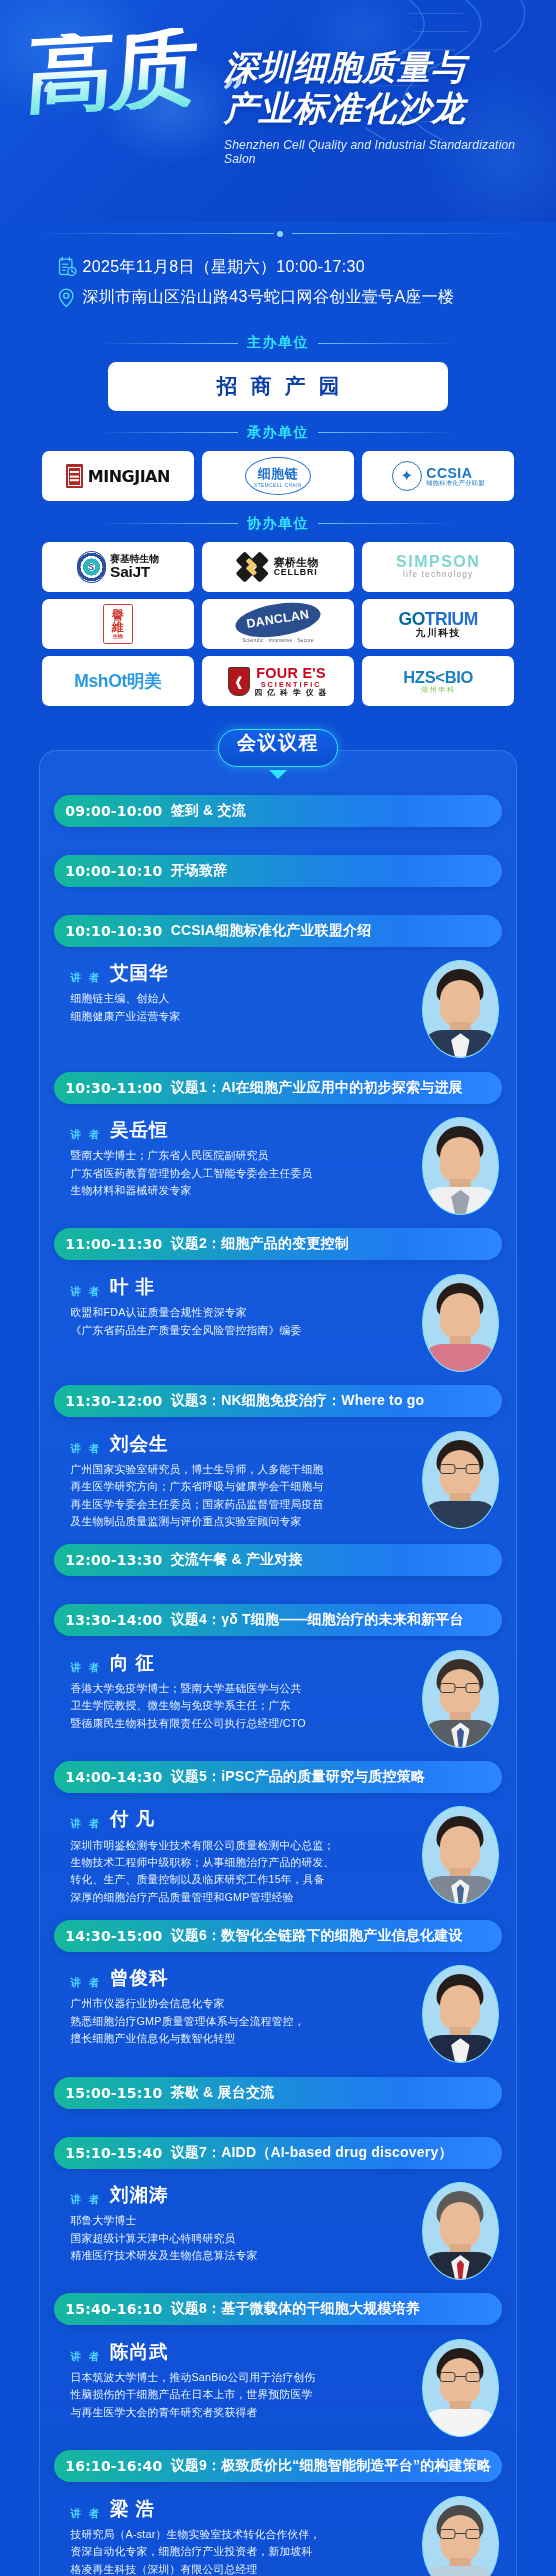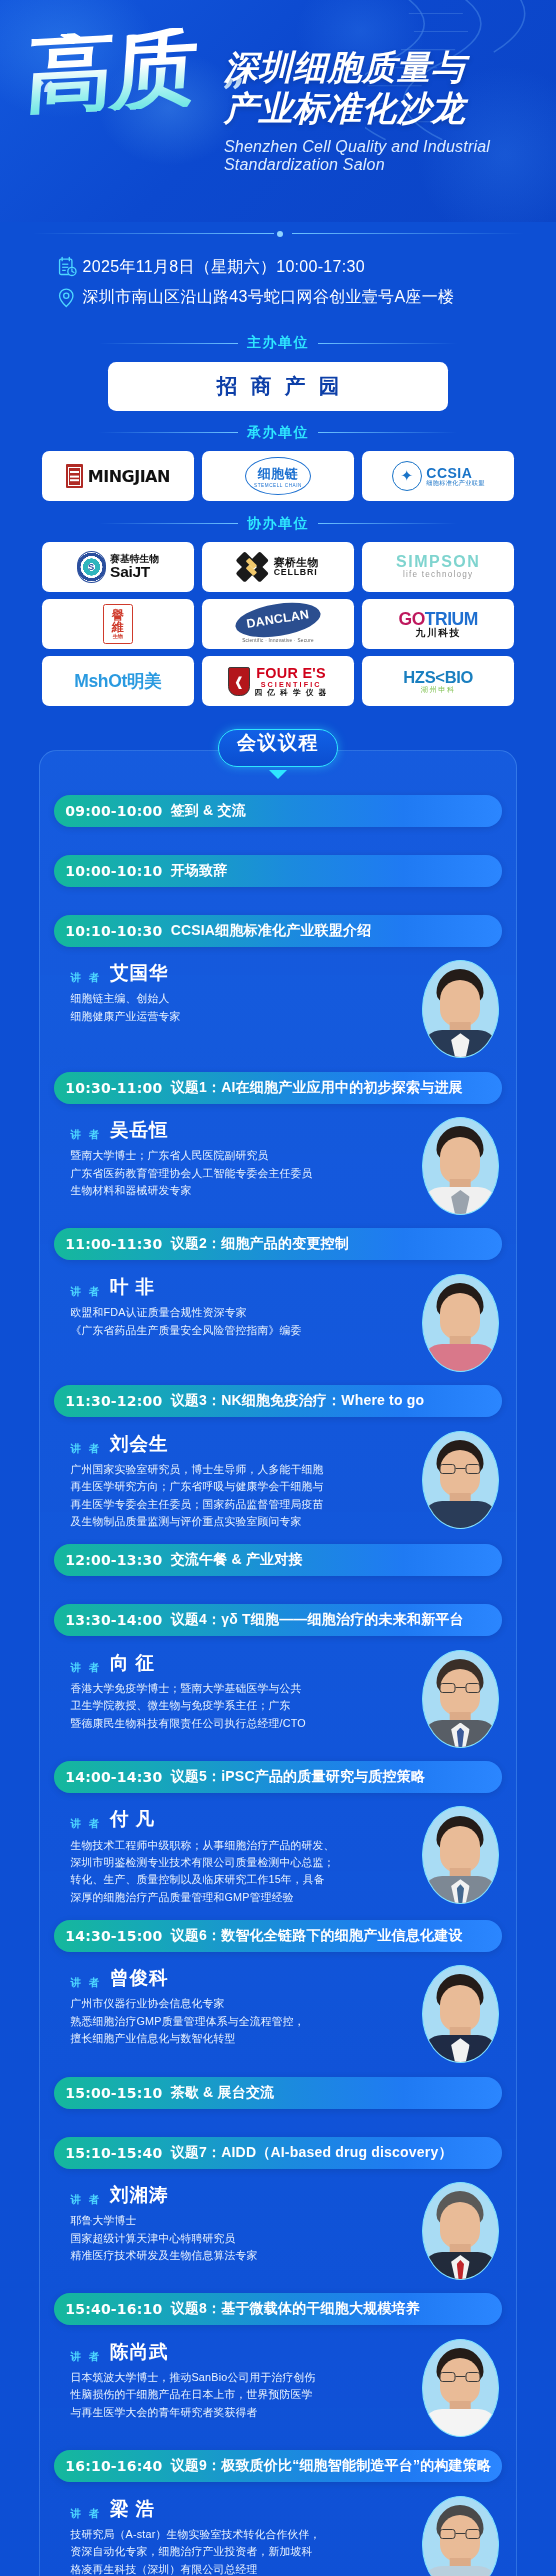--- a/index.html
+++ b/index.html
@@ -58,21 +58,21 @@
   .quote-r { left: 195px; top: 38px; }
 
   .hero-right { position: absolute; left: 224px; top: 47px; width: 304px; font-style: italic; }
   .hero-title {
     font-size: 34px; font-weight: 700; color: #fff; line-height: 1.22;
     letter-spacing: 0.5px;
     text-shadow: 0 1.5px 5.2px rgba(0,0,0,.18);
   }
   .hero-sub {
     margin-top: 8.2px;
-    font-size: 16px; color: #dfeeff; letter-spacing: 0.2px; font-weight: 400;
+    font-size: 12px; color: #dfeeff; letter-spacing: 0.2px; font-weight: 400;
   }
 
   
   .divline-wrap {
     position: relative; width: 556px; height: 15.5px; margin-top: 4.1px;
   }
   .divline {
     position: absolute; top: 7.2px; height: 1px;
     background: linear-gradient(90deg, rgba(120,200,255,0), #6cc2ff);
   }
@@ -407,21 +407,21 @@
       <div class="dc-oval">
         <span>DANCLAN</span>
       </div>
       <div class="dc-sub">Scientific · Innovative · Secure</div>
     </div>
   </div>
 
   <div class="logo-card">
     <div class="lg-stack" style="align-items:center">
       <div class="gt-top">
-        <span style="color:#be185d">GO</span><span style="color:#1f6fd0">TRIUM</span>
+        <span style="color:#0369a1">GO</span><span style="color:#1f6fd0">TRIUM</span>
       </div>
       <div class="gt-cn">九川科技</div>
     </div>
   </div>
 
   <div class="logo-card">
     <div class="mshot">
       <span>MshOt</span><span>明美</span>
     </div>
   </div>
@@ -610,22 +610,22 @@
       <span class="time">14:00-14:30</span>
       <span class="title">议题5：iPSC产品的质量研究与质控策略</span>
     </div>
     <div class="speaker">
       <div class="sp-left">
         <div class="sp-head">
           <span class="sp-label">讲 者</span>
           <span class="sp-name">付 凡</span>
         </div>
         <div class="sp-bio">
+          <div>深圳市明鉴检测专业技术有限公司质量检测中心总监；</div>
           <div>生物技术工程师中级职称；从事细胞治疗产品的研发、</div>
-          <div>深圳市明鉴检测专业技术有限公司质量检测中心总监；</div>
           <div>转化、生产、质量控制以及临床研究工作15年，具备</div>
           <div>深厚的细胞治疗产品质量管理和GMP管理经验</div>
         </div>
       </div>
       <div class="avatar">
         <span class="av-face av-hair"></span>
           <span class="av-face av-skin"></span>
         <span class="av-face av-neck"></span>
         <span class="av-face av-body" style="background:#7d8894"></span>
         <span class="av-face av-shirt"></span>

